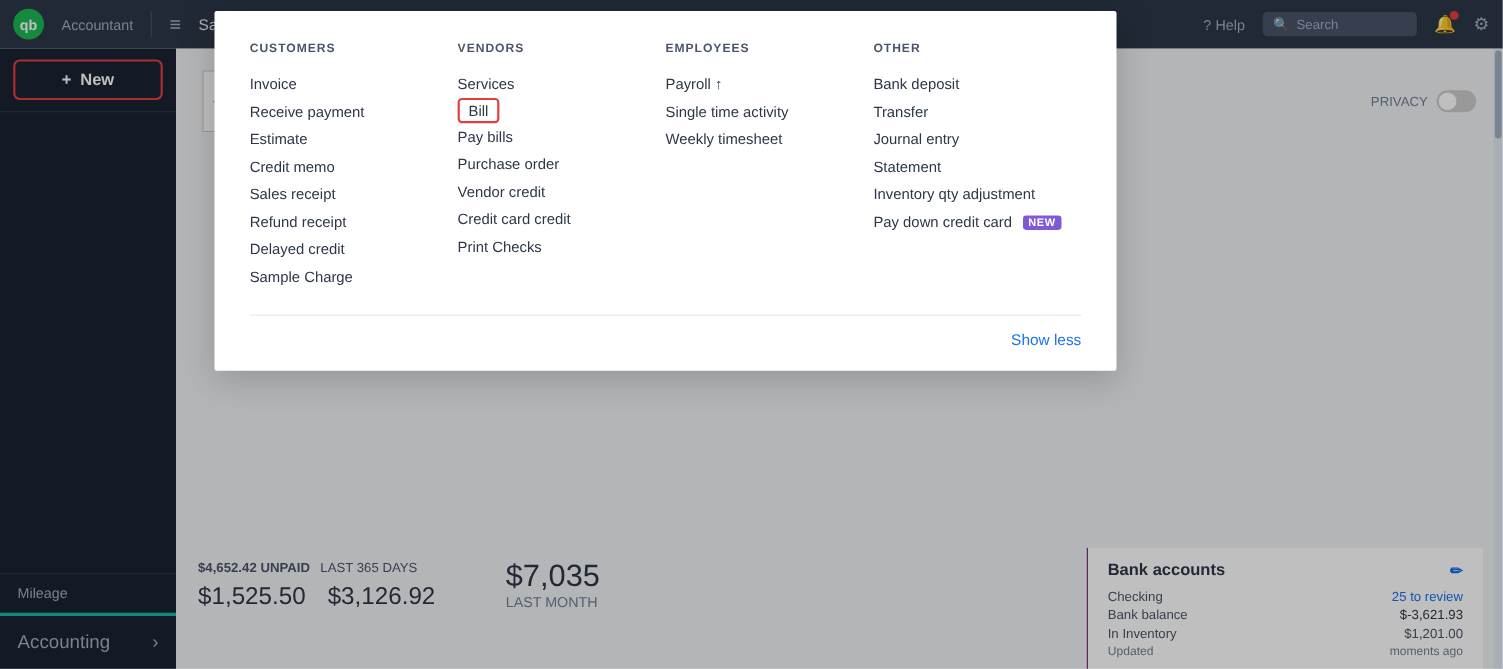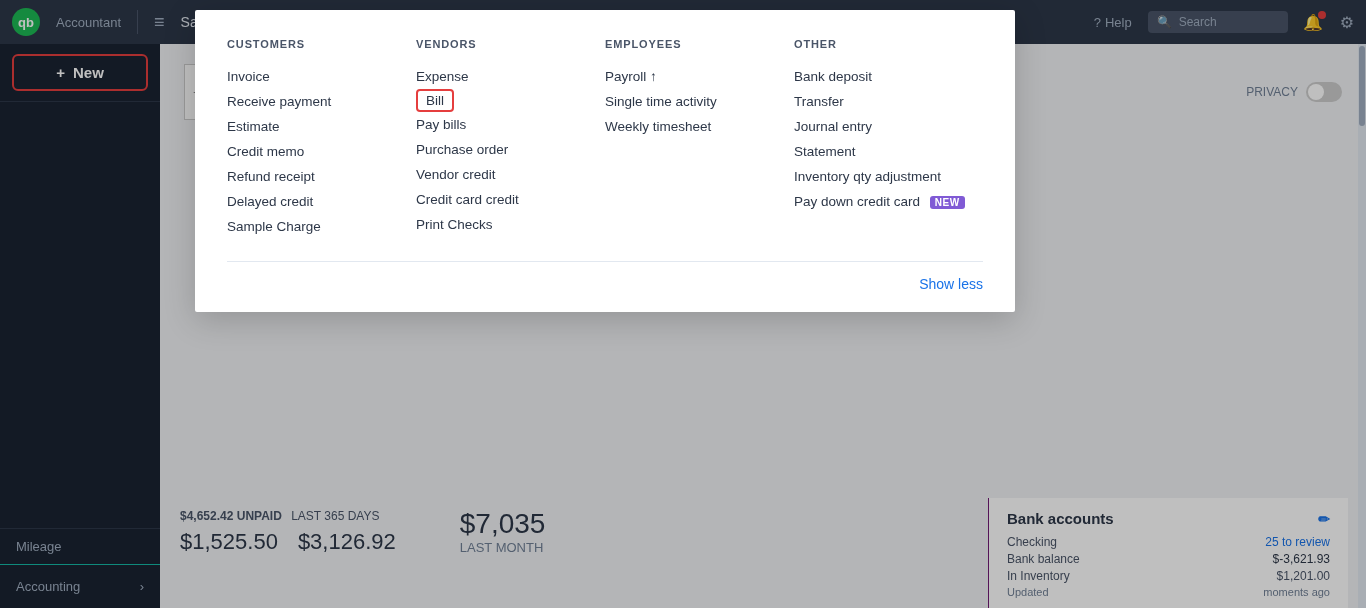--- a/index.html
+++ b/index.html
@@ -70,23 +70,23 @@
     .sidebar-mileage {
       color: #a0aec0;
       padding: 10px 16px;
       font-size: 13px;
       cursor: pointer;
       border-top: 1px solid #2d3748;
     }
     .sidebar-accounting {
       color: #a0aec0;
       padding: 14px 16px;
-      font-size: 13px;
-      cursor: pointer;
-      border-top: 1px solid #14b8a6;
+      font-size: 17px;
+      cursor: pointer;
+      border-top: 3px solid #14b8a6;
       display: flex;
       align-items: center;
       justify-content: space-between;
     }
 
     
     .main-area {
       position: absolute;
       left: 160px; top: 44px; right: 0; bottom: 0;
       background: #f0f2f5;
@@ -351,28 +351,29 @@
 
 <div class="dropdown-panel">
   <div class="dropdown-columns">
 
     <div>
       <div class="col-header">CUSTOMERS</div>
       <a class="col-item">Invoice</a>
       <a class="col-item">Receive payment</a>
       <a class="col-item">Estimate</a>
       <a class="col-item">Credit memo</a>
+      <a class="col-item">Sales receipt</a>
       <a class="col-item">Refund receipt</a>
       <a class="col-item">Delayed credit</a>
       <a class="col-item">Sample Charge</a>
     </div>
 
     <div>
       <div class="col-header">VENDORS</div>
-      <a class="col-item">Expense</a>
+      <a class="col-item">Services</a>
       <a class="col-item bill-item">Bill</a>
       <a class="col-item">Pay bills</a>
       <a class="col-item">Purchase order</a>
       <a class="col-item">Vendor credit</a>
       <a class="col-item">Credit card credit</a>
       <a class="col-item">Print Checks</a>
     </div>
 
     <div>
       <div class="col-header">EMPLOYEES</div>

